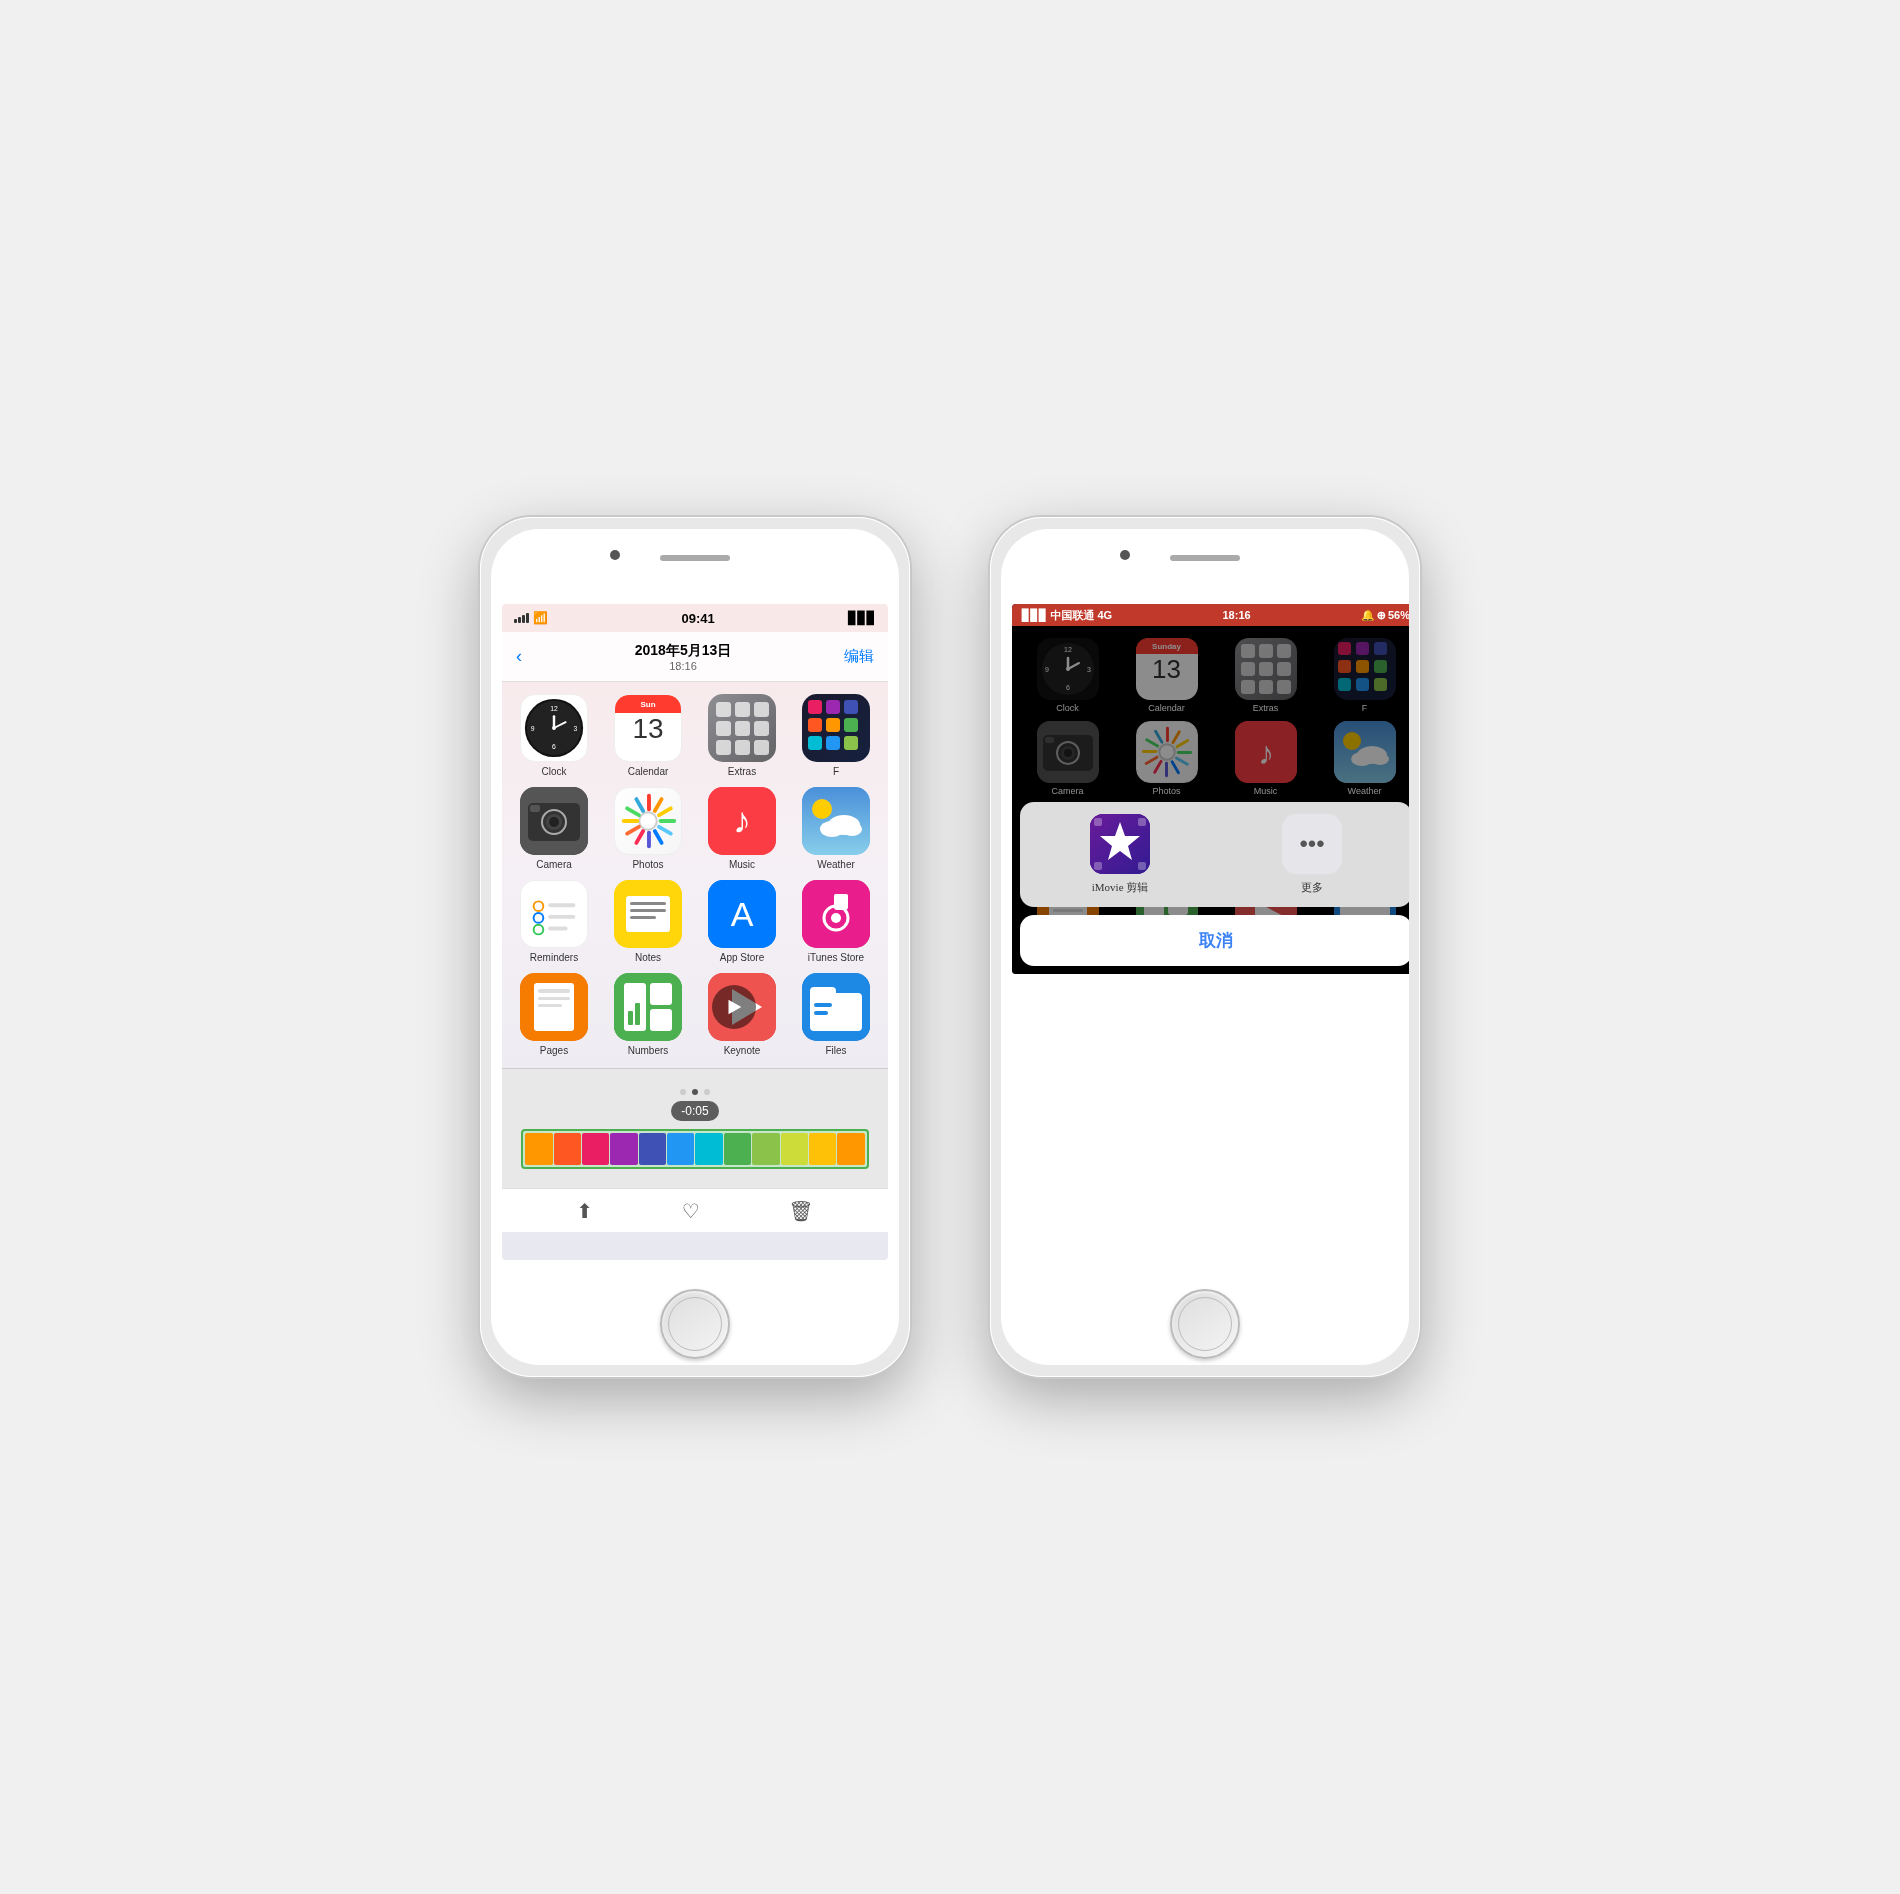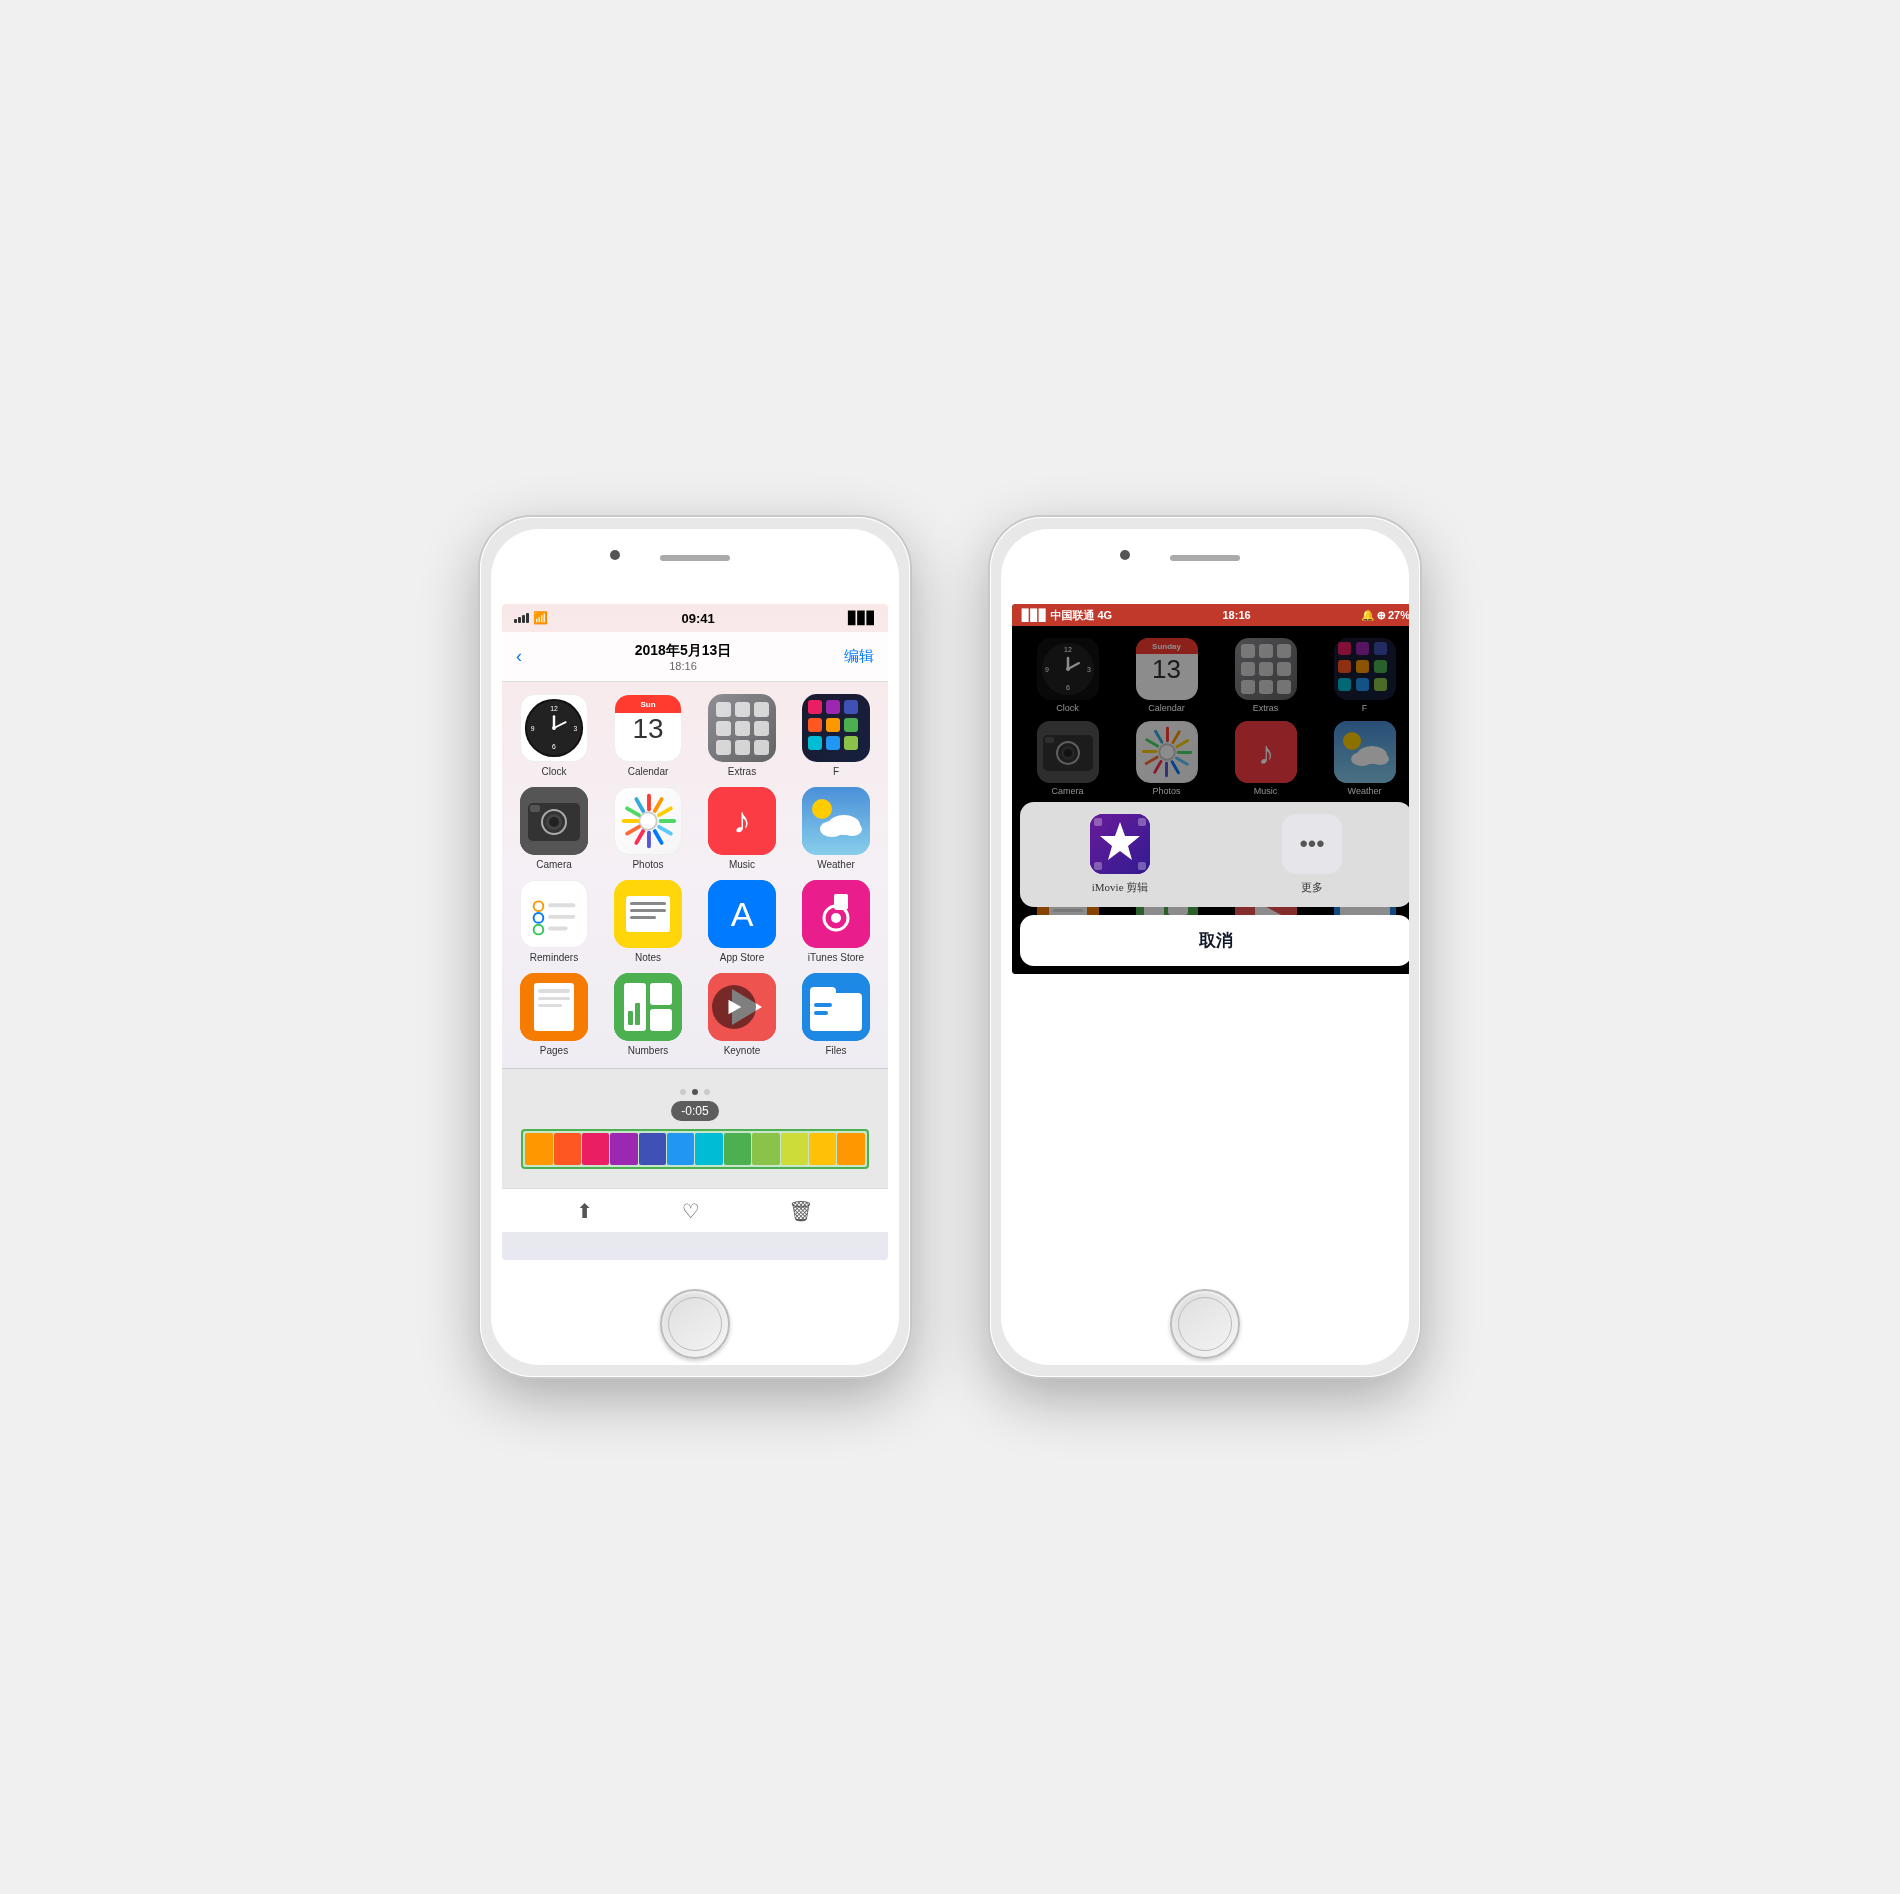--- a/index.html
+++ b/index.html
@@ -334,21 +334,21 @@
       font-size: 11px;
       color: #333;
       text-align: center;
       font-family: Liberation Serif, serif;
     }
 
     .action-sheet-cancel {
       background: #fff;
       text-align: center;
       padding: 14px;
-      color: #0f172a;
+      color: #3b82f6;
       font-size: 17px;
       font-weight: 600;
       margin: 8px 8px;
       border-radius: 14px;
     }
 
     
     .blur-overlay {
       position: absolute;
       top: 0;
@@ -726,21 +726,21 @@
       <div class="status-bar-dark">
         <div style="display:flex;align-items:center;gap:3px;">
           <span>▊▊▊</span>
           <span>中国联通</span>
           <span>4G</span>
         </div>
         <div>18:16</div>
         <div style="display:flex;align-items:center;gap:2px;">
           <span>🔔</span>
           <span>⊕</span>
-          <span>27%</span>
+          <span>56%</span>
         </div>
       </div>
 
       <div style="position:relative;flex:1;">
         <div class="home-screen home-screen-content">
           <div class="home-grid">
 
             <div class="home-app-item">
               <div class="home-app-icon" style="background:#111;">
                 <svg viewBox="0 0 62 62" width="62" height="62">

